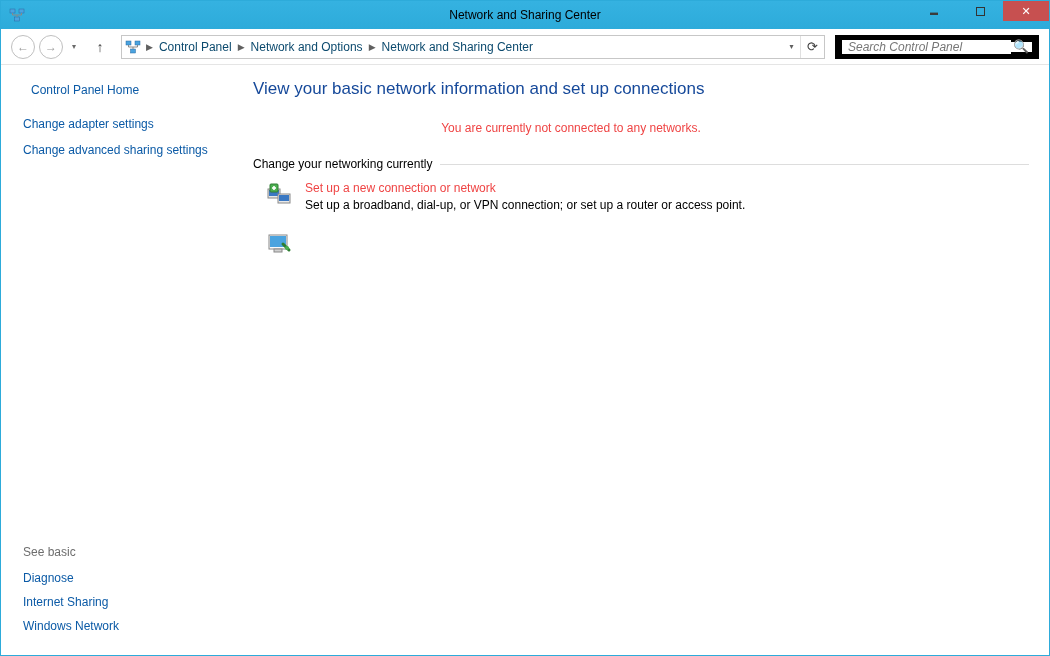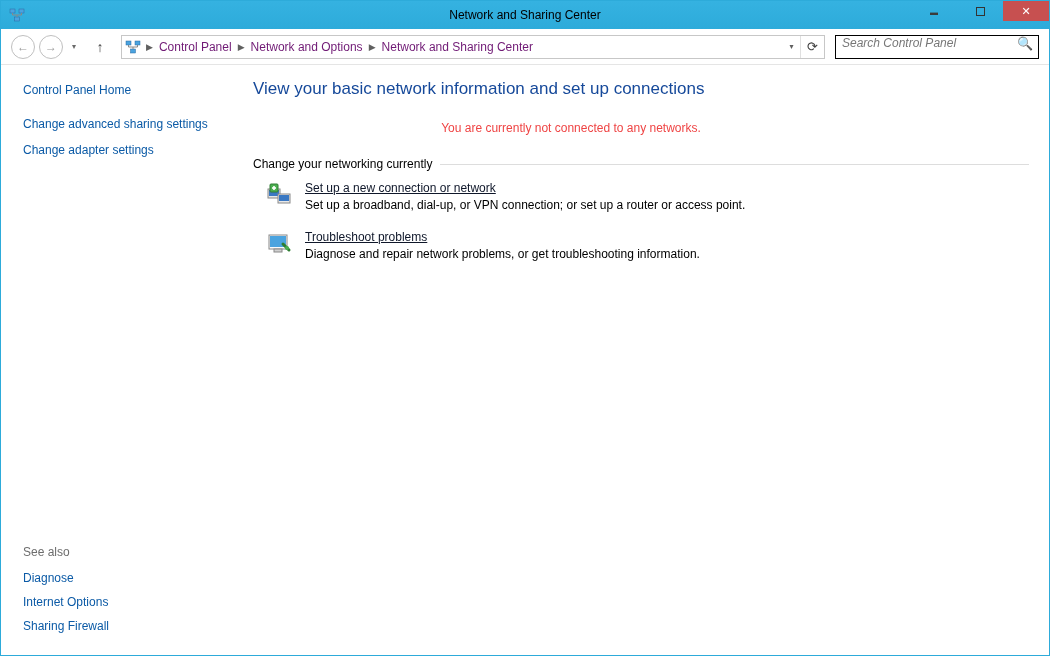--- a/index.html
+++ b/index.html
@@ -95,21 +95,21 @@
 }
 .addr-icon {
   width: 22px;
   display:flex; align-items:center; justify-content:center;
 }
 .crumb {
   display: flex;
   align-items: center;
   padding: 0 4px;
   height: 100%;
-  color: #701a75;
+  color: #0c4a6e;
   white-space: nowrap;
 }
 .crumb-sep {
   color: #606060;
   font-size: 9px;
   padding: 0 2px;
 }
 .addr-spacer { flex:1; }
 .addr-drop {
   width: 18px; height: 100%;
@@ -118,22 +118,22 @@
   border-left: 1px solid transparent;
 }
 .refresh-btn {
   width: 24px; height: 100%;
   border-left: 1px solid #e0e0e0;
   display:flex; align-items:center; justify-content:center;
   color:#404040; font-size: 13px;
 }
 .search-wrap {
   width: 204px; height: 24px;
-  border: 1px solid #000000;
-  display:flex; align-items:flex-start;
+  border: 7px solid #000000;
+  display:flex; align-items:center;
   background:#fff;
 }
 .search-wrap input {
   flex:1; border:none; outline:none;
   font-family: inherit; font-size: 12px;
   padding: 0 6px;
   color: #000;
   font-style: italic;
 }
 .search-wrap input::placeholder { color: #777; font-style: italic; }
@@ -148,21 +148,21 @@
   height: calc(100% - 64px);
   background: #fff;
 }
 .sidebar {
   width: 222px;
   padding: 18px 10px 12px 22px;
   display: flex;
   flex-direction: column;
 }
 .sidebar a { color: #0b5aa6; text-decoration: none; cursor: default; }
-.sidebar .cphome { margin-bottom: 20px; display:block; }
+.sidebar .cphome { margin-bottom: 20px; display:block;margin-left:8px; }
 .sidebar .task { margin-bottom: 10px; display:block; line-height: 1.3; }
 .sidebar-spacer { flex:1; }
 .seealso-hdr { color: #6d6d6d; margin-bottom: 12px; }
 .seealso a { display:block; margin-bottom: 10px; }
 
 .main {
   flex:1;
   padding: 14px 20px 0 30px;
 }
 .main-heading {
@@ -193,24 +193,23 @@
   align-items: flex-start;
   gap: 12px;
   margin: 10px 0 18px 12px;
 }
 .setting-icon {
   width: 28px; height: 28px;
   flex-shrink: 0;
   display:flex; align-items:center; justify-content:center;
 }
 .setting-body .link {
-  color: #0f172a;
+  color: #ef4444;
   display:block;
   margin-bottom: 3px;
-  text-decoration: underline;
 }
 .setting-body .desc { color: #000; }
 
 
 .net-mini {
   width:16px; height:16px;
 }
 </style>
 </head>
 <body>
@@ -272,28 +271,28 @@
 
   <div class="search-wrap">
     <input type="text" placeholder="Search Control Panel" style="">
     <span class="search-icon">🔍</span>
   </div>
 </div>
 
 <div class="content">
   <div class="sidebar">
     <a class="cphome">Control Panel Home</a>
+    <a class="task">Change adapter settings</a>
     <a class="task">Change advanced sharing settings</a>
-    <a class="task">Change adapter settings</a>
     <div class="sidebar-spacer"></div>
-    <div class="seealso-hdr">See also</div>
+    <div class="seealso-hdr">See basic</div>
     <div class="seealso">
       <a>Diagnose</a>
-      <a>Internet Options</a>
-      <a>Sharing Firewall</a>
+      <a>Internet Sharing</a>
+      <a>Windows Network</a>
     </div>
   </div>
 
   <div class="main">
     <div class="main-heading">View your basic network information and set up connections</div>
 
     <div class="no-net">You are currently not connected to any networks.</div>
 
     <div class="section-row">
       <span class="section-title">Change your networking currently</span>
@@ -321,20 +320,16 @@
     <div class="setting-item">
       <span class="setting-icon">
         <svg width="28" height="28" viewBox="0 0 28 28">
           <rect x="4" y="5" width="18" height="14" fill="#fafafa" stroke="#888"></rect>
           <rect x="5" y="6" width="16" height="11" fill="#4aa3df"></rect>
           <rect x="9" y="19" width="8" height="3" fill="#d0d0d0" stroke="#888"></rect>
           <path d="M18 14 L24 20" stroke="#2e7d32" stroke-width="3" stroke-linecap="round"></path>
           <circle cx="22" cy="18" r="2" fill="#4caf50"></circle>
         </svg>
       </span>
-      <div class="setting-body">
-        <a class="link">Troubleshoot problems</a>
-        <div class="desc">Diagnose and repair network problems, or get troubleshooting information.</div>
-      </div>
     </div>
 
   </div>
 </div>
 
 </body></html>

